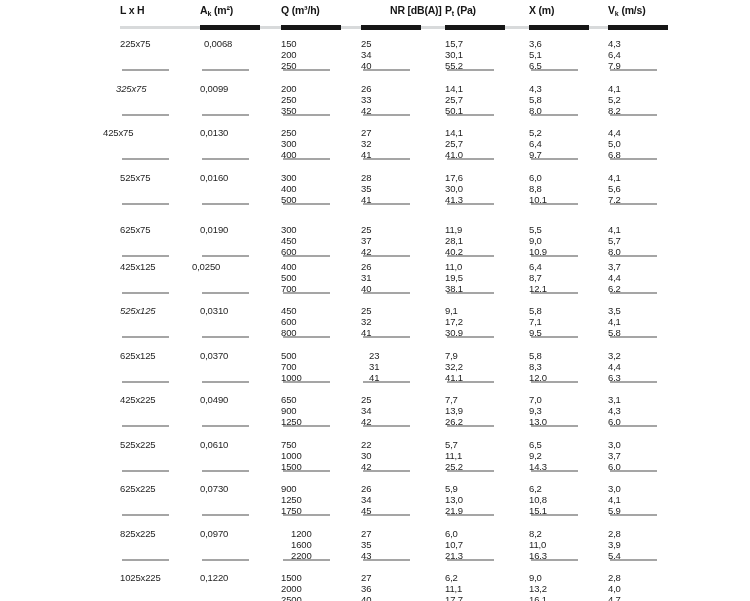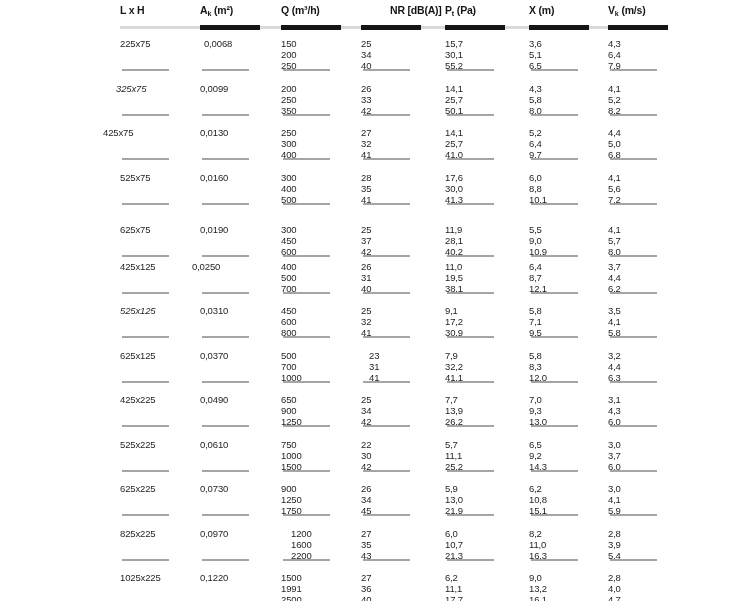--- a/index.html
+++ b/index.html
@@ -514,21 +514,21 @@
         <div class="uline" style="left: 363px; top: 31px; background: rgb(165, 165, 165);"></div>
         <div class="uline" style="left: 447px; top: 31px; background: rgb(165, 165, 165);"></div>
         <div class="uline" style="left: 531px; top: 31px; background: rgb(165, 165, 165);"></div>
         <div class="uline" style="left: 610px; top: 31px; background: rgb(165, 165, 165);"></div>
       </div>
       <div class="group" style="top: 572px;">
         <div class="cell" style="left: 120px;">1025x225</div>
         <div class="cell" style="left: 200px;">0,1220</div>
         <div class="cell" style="left: 281px;">
           <div>1500</div>
-          <div>1991</div>
+          <div>2000</div>
           <div>2500</div>
         </div>
         <div class="cell" style="left: 361px;">
           <div>27</div>
           <div>36</div>
           <div>40</div>
         </div>
         <div class="cell" style="left: 445px;">
           <div>6,2</div>
           <div>11,1</div>

